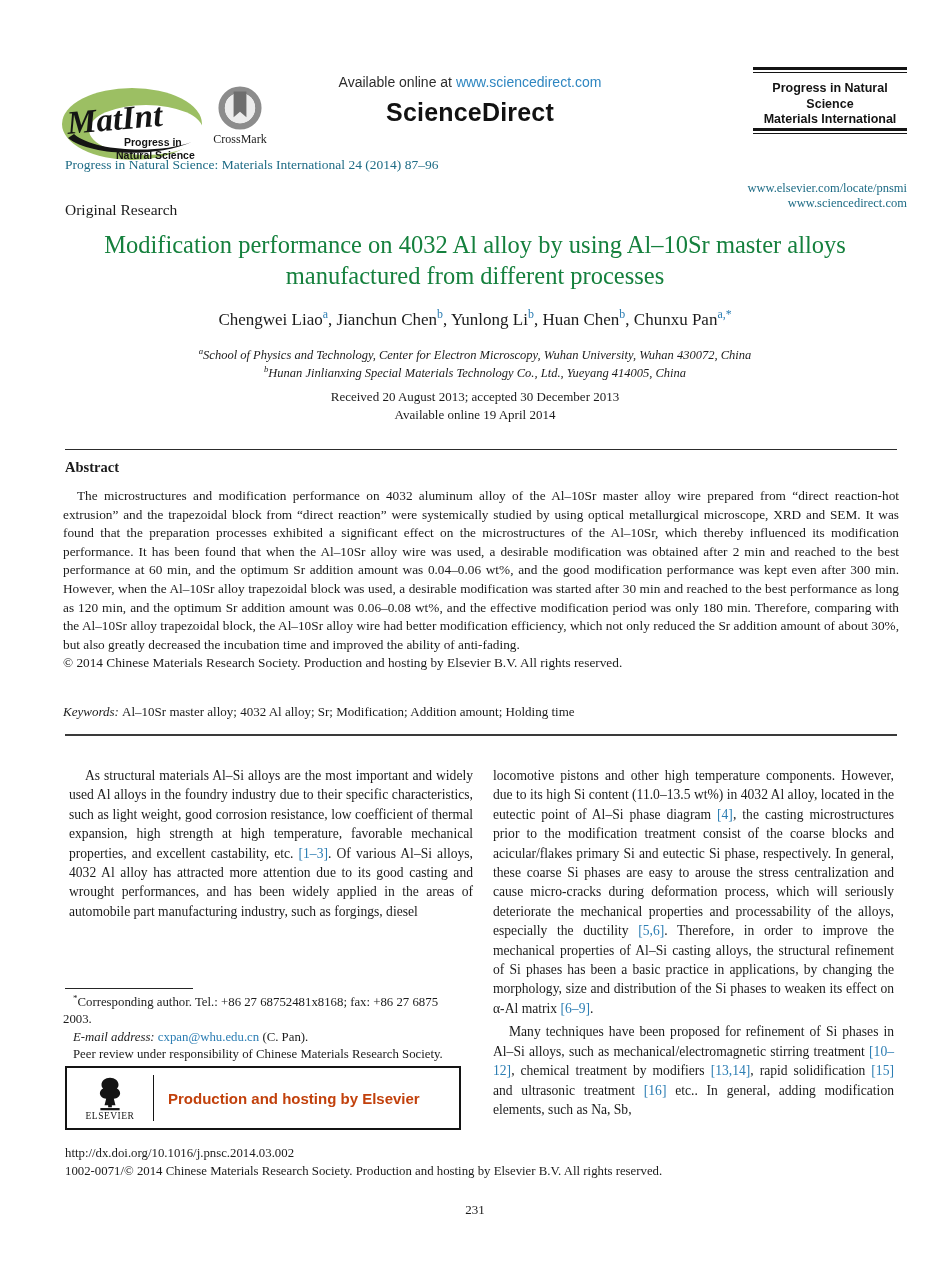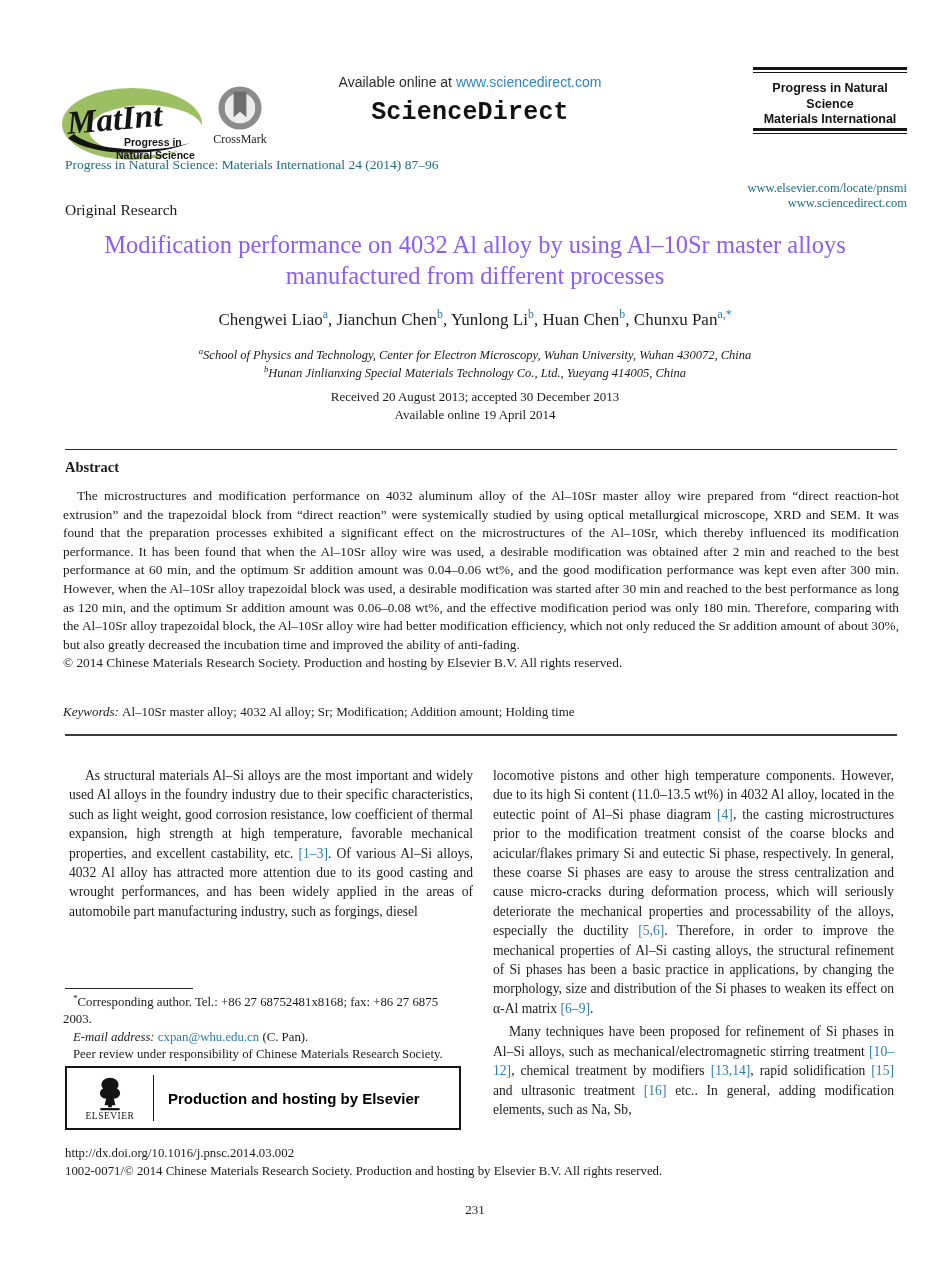--- a/index.html
+++ b/index.html
@@ -8,29 +8,29 @@
   .teal{color:#1d6b85;}
   .blue{color:#2b7db3;}
   sup{font-size:70%;line-height:0;}
   
   .matint{position:absolute;left:60px;top:82px;width:150px;height:86px;}
   .crossmark{position:absolute;left:209px;top:86px;width:62px;height:78px;text-align:center;}
   .crossmark svg{width:44px;height:44px;display:block;margin:0 auto;}
   .crossmark-label{font-size:12px;color:#222;margin-top:2px;}
   .center-head{position:absolute;left:265px;top:74px;width:410px;text-align:center;}
   .avail{font-size:14px;color:#2d2d2d;font-family:"Liberation Sans",sans-serif;}
-  .sd-logo{margin-top:8px;font-size:25px;font-weight:bold;color:#121212;font-family:Liberation Mono, monospace;letter-spacing:.2px;}
+  .sd-logo{margin-top:8px;font-size:25px;font-weight:bold;color:#121212;font-family:Liberation Sans, sans-serif;letter-spacing:.2px;}
   .jr-box{position:absolute;left:753px;top:67px;width:154px;text-align:center;font-family:"Liberation Sans",sans-serif;}
   .dbl-rule{height:2px;border-top:3px solid #141414;border-bottom:1px solid #141414;}
   .jr-title{font-size:12.5px;font-weight:bold;line-height:15.5px;padding:8px 0 0 0;color:#141414;}
   .jr-links{position:absolute;right:43px;top:181px;text-align:right;font-size:12.5px;line-height:15px;}
   .citation{position:absolute;left:65px;top:157px;width:815px;text-align:left;font-size:13.5px;}
   
   .type-label{position:absolute;left:65px;top:201px;font-size:15.5px;}
-  .title{position:absolute;left:57px;top:229px;width:836px;text-align:center;font-size:24.5px;line-height:31px;color:#8b5cf6;}
+  .title{position:absolute;left:57px;top:229px;width:836px;text-align:center;font-size:24.5px;line-height:31px;color:#15803d;}
   .authors{position:absolute;left:57px;top:310px;width:836px;text-align:center;font-size:17px;}
   .affils{position:absolute;left:57px;top:347px;width:836px;text-align:center;font-style:italic;font-size:12.5px;line-height:17.5px;}
   .dates{position:absolute;left:57px;top:388px;width:836px;text-align:center;font-size:13px;line-height:17.5px;}
   .rule-thin{position:absolute;left:65px;width:832px;border-top:1.5px solid #2c2c2c;}
   .abs-head{position:absolute;left:65px;top:459px;font-size:14.5px;font-weight:bold;}
   .abs-body{position:absolute;left:63px;top:487px;width:836px;font-size:13.3px;line-height:18.6px;text-align:justify;}
   .abs-body .para{text-indent:14px;}
   .keywords{position:absolute;left:63px;top:704px;width:836px;font-size:13px;}
   .rule-thick{position:absolute;left:65px;top:734px;width:832px;border-top:2.5px solid #3a3a3a;}
   
@@ -43,21 +43,21 @@
   .foot-rule{position:absolute;left:65px;top:988px;width:128px;border-top:1.5px solid #262626;}
   .footnote{position:absolute;left:63px;top:994px;width:402px;font-size:12.8px;line-height:17.3px;}
   .footnote .fline{text-indent:10px;}
   
   .els-box{position:absolute;left:65px;top:1066px;width:392px;height:60px;border:2px solid #141414;
            display:flex;align-items:center;}
   .els-logo{width:86px;text-align:center;}
   .els-logo svg{width:34px;height:34px;display:block;margin:2px auto 0 auto;}
   .els-name{font-size:9.5px;letter-spacing:.5px;color:#141414;}
   .els-div{width:0;height:46px;border-left:1.5px solid #141414;}
-  .els-text{flex:1;padding-left:14px;font-family:"Liberation Sans",sans-serif;font-weight:bold;font-size:15px;color:#000000;}
+  .els-text{flex:1;padding-left:14px;font-family:"Liberation Sans",sans-serif;font-weight:bold;font-size:15px;color:#c2410c;}
   
   .doi{position:absolute;left:65px;top:1146px;font-size:12.8px;}
   .issn{position:absolute;left:65px;top:1164px;font-size:12.8px;}
   .pageno{position:absolute;left:0;top:1202px;width:950px;text-align:center;font-size:13px;}
 </style>
 </head>
 <body>
 
 <div id="page">
 

